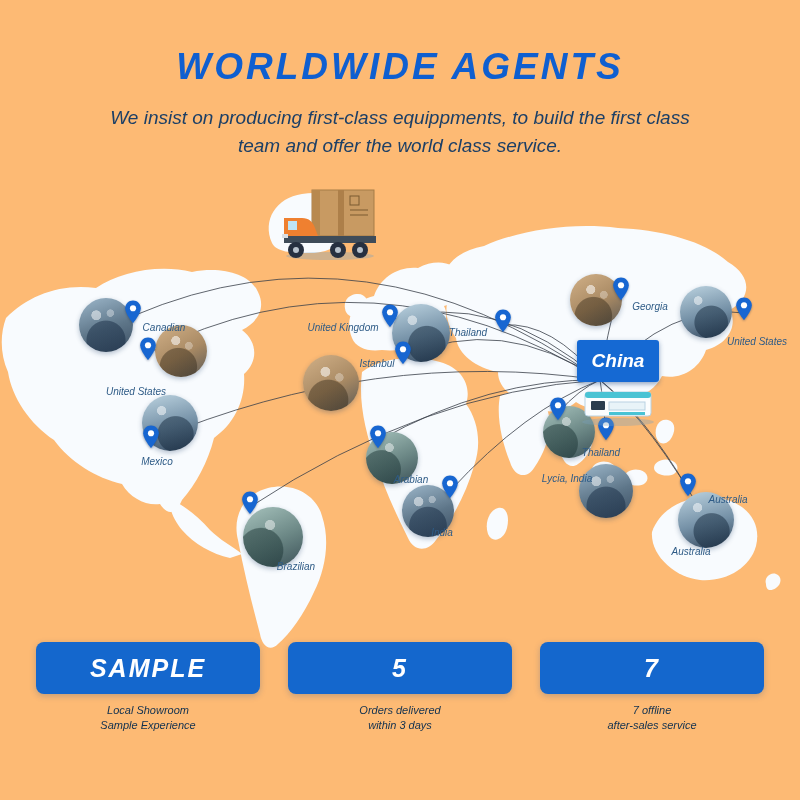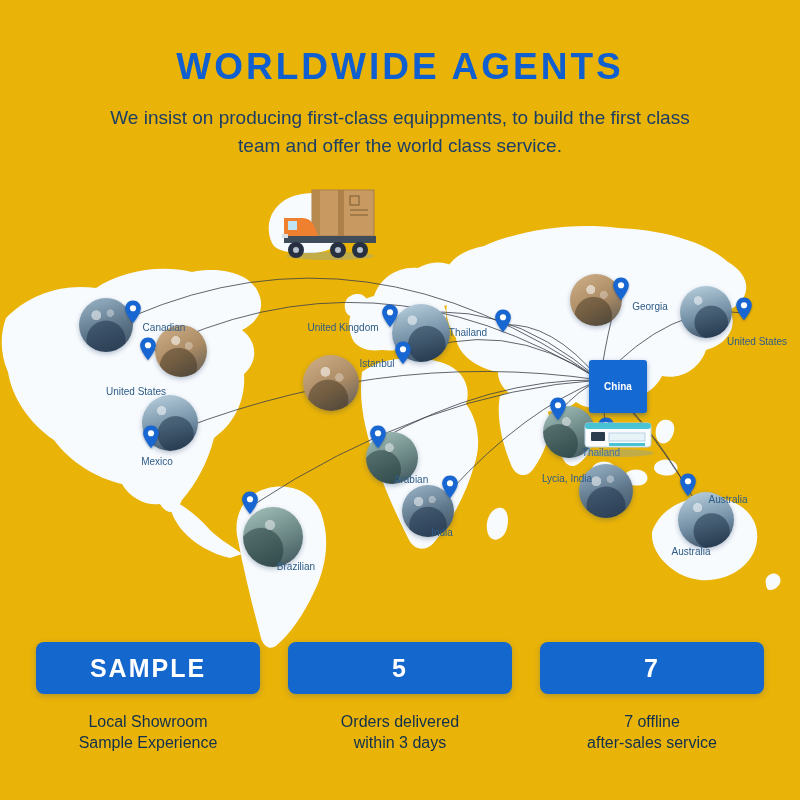--- a/index.html
+++ b/index.html
@@ -1,17 +1,17 @@
 <!DOCTYPE html>
 <html><head>
 <meta charset="utf-8">
 <style>
   html,body{margin:0;padding:0;}
   body{font-family:"Liberation Sans",sans-serif;background:#cbe3f5;}
-  .stage{position:relative;width:800px;height:800px;background:#eab308;overflow:hidden;}
+  .stage{position:relative;width:800px;height:800px;background:#fdba74;overflow:hidden;font-style:italic;}
 
   
   .header{position:absolute;top:46px;left:0;width:100%;text-align:center;z-index:8;}
   .title{margin:0;font-size:37px;font-weight:800;letter-spacing:3px;color:#0f5fd0;}
   .subtitle{margin:16px auto 0;width:600px;font-size:19px;line-height:1.45;color:#1c3f66;}
 
   
   .map-area{position:absolute;inset:0;}
   .map-base{position:absolute;left:0;top:0;z-index:1;}
   .map-base path{fill:#f8fbfe;}
@@ -47,32 +47,32 @@
 
   .pin{position:absolute;transform:translate(-50%,-58%);z-index:5;
        filter:drop-shadow(0 1px 1px rgba(15,40,80,.4));}
   .loc-label{position:absolute;transform:translate(-50%,-50%);z-index:5;
        font-size:10px;color:#2e5b86;white-space:nowrap;}
 
   .truck{position:absolute;left:280px;top:188px;z-index:6;}
 
   .china{position:absolute;left:576px;top:340px;width:84px;text-align:center;z-index:6;}
   .china-label{display:inline-block;background:#1569d3;color:#fff;font-weight:bold;
-       font-size:10px;padding:21px 15px;border-radius:3px;
-       box-shadow:0 2px 5px rgba(15,60,120,.45);margin-top:20px;}
+       font-size:19px;padding:10px 15px;border-radius:3px;
+       box-shadow:0 2px 5px rgba(15,60,120,.45);}
   .machine{display:block;margin:2px auto 0;}
 
   
   .cards{position:absolute;left:0;right:0;top:642px;display:flex;gap:28px;
          padding:0 36px;box-sizing:border-box;z-index:8;}
   .card{flex:1;text-align:center;}
   .card-box{height:52px;line-height:52px;background:#1467cd;border-radius:8px;
          color:#fff;font-size:25px;font-weight:bold;letter-spacing:2px;
          box-shadow:0 2px 6px rgba(20,70,140,.25);}
-  .card-desc{margin-top:17px;font-size:16px;font-weight:500;color:#10304f;line-height:1.32;}
+  .card-desc{margin-top:9px;font-size:11px;font-weight:500;color:#10304f;line-height:1.32;}
   .dline{display:block;}
 </style>
 </head>
 <body>
 
 <div class="stage">
 
   <div class="header">
     <h1 class="title">WORLDWIDE AGENTS</h1>
     <p class="subtitle">We insist on producing first-class equippments, to build the first class team and offer the world class service.</p>

